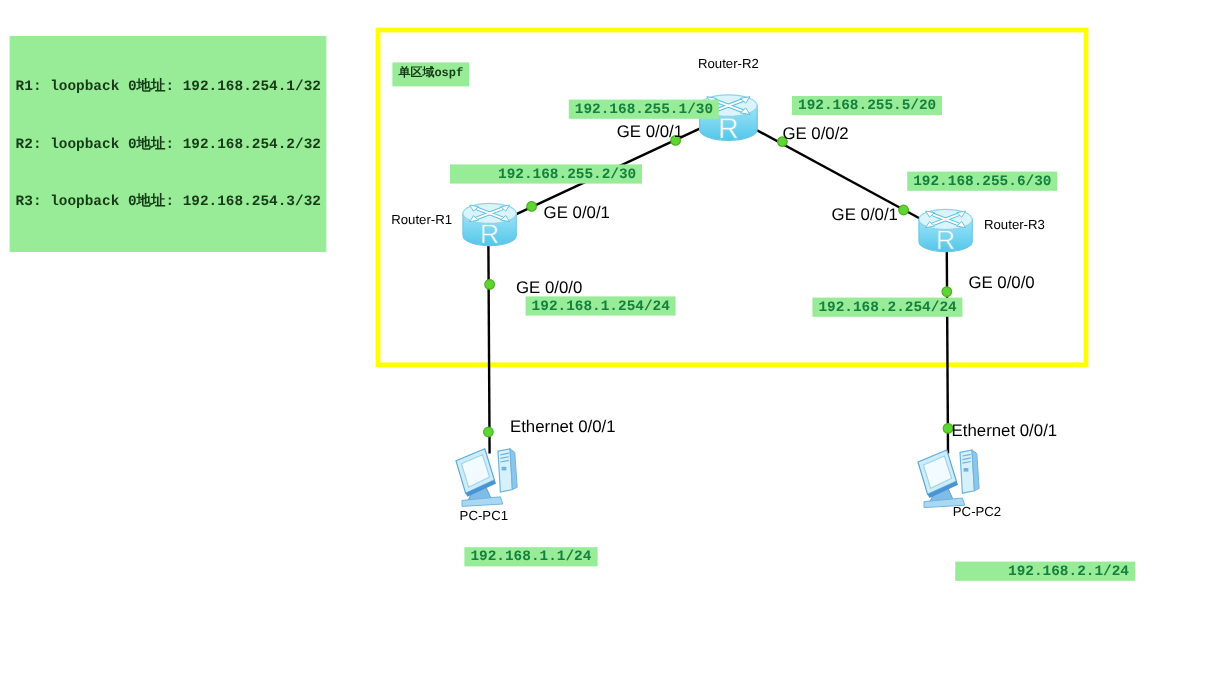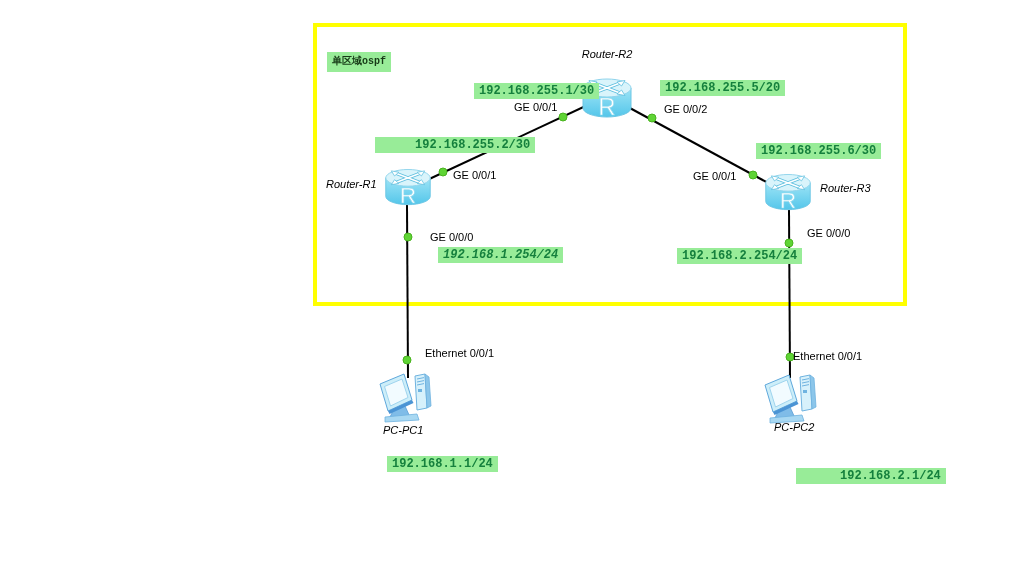--- a/index.html
+++ b/index.html
@@ -17,24 +17,24 @@
     position:absolute;background:#98ec98;color:#173a17;
     font-family:"Liberation Mono", monospace;font-size:12px;font-weight:bold;
     padding:2px 5px;white-space:pre;line-height:16px;
   }
   .iplabel{
     position:absolute;background:#98ec98;color:#15803d;
     font-family:"Liberation Mono", monospace;font-size:12px;font-weight:bold;
     padding:1px 5px;white-space:pre;margin-left:20px;
   }
   .portlabel{
+    position:absolute;font-size:14px;color:#000;white-space:pre;
+  }
+  .devlabel{
     position:absolute;font-size:11px;color:#000;white-space:pre;
-  }
-  .devlabel{
-    position:absolute;font-size:11px;color:#000;white-space:pre;font-style:italic;
   }
   .device{position:absolute;}
   .center{text-align:center;}
 </style>
 </head>
 <body>
 
 <div class="canvas">
 
   <div class="ospf-rect"></div>
@@ -49,20 +49,25 @@
       <circle cx="563" cy="117" r="4"></circle>
       <circle cx="652" cy="118" r="4"></circle>
       <circle cx="753" cy="175" r="4"></circle>
       <circle cx="408" cy="237" r="4"></circle>
       <circle cx="407" cy="360" r="4"></circle>
       <circle cx="789" cy="243" r="4"></circle>
       <circle cx="790" cy="357" r="4"></circle>
     </g>
   </svg>
 
+  <div class="note" style="left:8px;top:30px;">
+    <div>R1: loopback 0地址: 192.168.254.1/32</div>
+    <div>R2: loopback 0地址: 192.168.254.2/32</div>
+    <div>R3: loopback 0地址: 192.168.254.3/32</div>
+  </div>
 
   <div class="note" style="left:327px;top:52px;font-size:10px;">单区域ospf</div>
 
   <div class="device" style="left:580px;top:77px;">
     <svg width="54" height="44" viewBox="0 0 54 44">
       <defs>
         <linearGradient id="rg2" x1="0" y1="0" x2="0" y2="1">
           <stop offset="0" stop-color="#9de4f6"></stop>
             <stop offset="1" stop-color="#54c6ea"></stop>
         </linearGradient>
@@ -189,33 +194,33 @@
         <polygon points="17,40 28,37 33,48 12,50" fill="#7fbce8" stroke="#5a9dd4" stroke-width="0.8"></polygon>
         <polygon points="8,48 40,45 42,51 8,53" fill="#a8d8f2" stroke="#6fb3e0" stroke-width="0.8"></polygon>
       </g>
       <g>
         <polygon points="3,15 27,5 35,31 11,42" fill="#cdeef9" stroke="#5fa8dc" stroke-width="1"></polygon>
         <polygon points="7.5,17.5 25,10 31,28.5 13.5,37" fill="#f2fbff" stroke="#9fd4ee" stroke-width="1"></polygon>
         <polygon points="11,42 35,31 36.5,34 12.5,45" fill="#4b94d4"></polygon>
       </g>
     </svg>
   </div>
-  <div class="devlabel" style="left:774px;top:421px;text-align:right;">PC-PC2</div>
+  <div class="devlabel" style="left:794px;top:421px;text-align:right;">PC-PC2</div>
 
   <div class="portlabel" style="left:514px;top:101px;">GE 0/0/1</div>
-  <div class="portlabel" style="left:652px;top:103px;margin-left:12px;">GE 0/0/2</div>
+  <div class="portlabel" style="left:652px;top:103px;">GE 0/0/2</div>
   <div class="portlabel" style="left:453px;top:169px;">GE 0/0/1</div>
   <div class="portlabel" style="left:693px;top:170px;">GE 0/0/1</div>
   <div class="portlabel" style="left:430px;top:231px;">GE 0/0/0</div>
   <div class="portlabel" style="left:807px;top:227px;">GE 0/0/0</div>
   <div class="portlabel" style="left:425px;top:347px;">Ethernet 0/0/1</div>
   <div class="portlabel" style="left:793px;top:350px;">Ethernet 0/0/1</div>
 
   <div class="iplabel" style="left:454px;top:83px;">192.168.255.1/30</div>
   <div class="iplabel" style="left:640px;top:80px;">192.168.255.5/20</div>
   <div class="iplabel" style="left:355px;top:137px;padding-left:40px;">192.168.255.2/30</div>
   <div class="iplabel" style="left:736px;top:143px;">192.168.255.6/30</div>
-  <div class="iplabel" style="left:418px;top:247px;font-style:italic;">192.168.1.254/24</div>
+  <div class="iplabel" style="left:418px;top:247px;">192.168.1.254/24</div>
   <div class="iplabel" style="left:657px;top:248px;">192.168.2.254/24</div>
   <div class="iplabel" style="left:367px;top:456px;">192.168.1.1/24</div>
   <div class="iplabel" style="left:776px;top:468px;padding-left:44px;">192.168.2.1/24</div>
 
 </div>
 
 </body></html>

